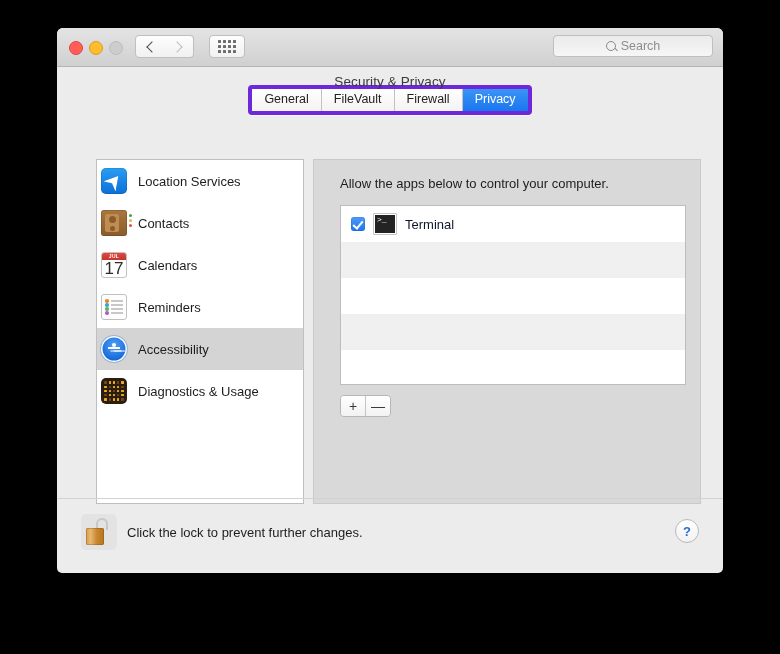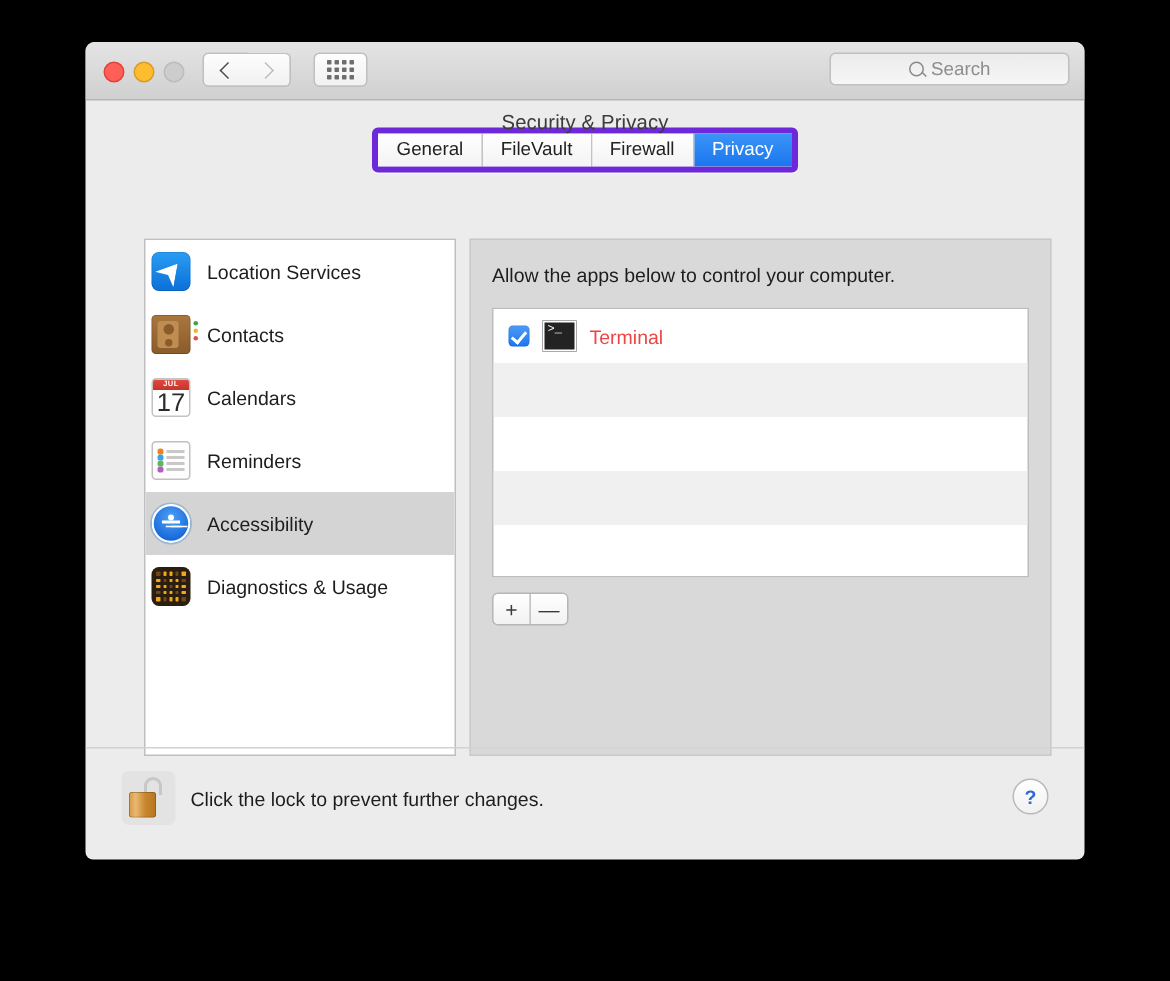--- a/index.html
+++ b/index.html
@@ -320,20 +320,21 @@
   
   #panel {
     position: absolute;
     left: 256px;
     top: 45px;
     right: 22px;
     height: 345px;
     background: #d9d9d9;
     border: 1px solid #c9c9c9;
     box-sizing: border-box;
+    padding-left: 12px;
   }
 
   #panel-desc {
     font-size: 13px;
     color: #1d1d1d;
     margin: 16px 0 0 14px;
   }
 
   #applist {
     margin: 14px 14px 0 14px;
@@ -381,21 +382,21 @@
     flex: none;
   }
   .icn-terminal span {
     position: absolute;
     left: 2px; top: 0px;
     color: #ffffff;
     font-family: "Liberation Mono", monospace;
     font-size: 8px;
     line-height: 9px;
   }
-  .app-name { font-size: 13px; color: #ef4444; }
+  .app-name { font-size: 13px; color: #0f172a; }
 
   #addremove {
     margin: 10px 0 0 14px;
     display: inline-flex;
     border: 1px solid #b6b6b6;
     border-radius: 4px;
     overflow: hidden;
   }
   .arbtn {
     width: 24px;

